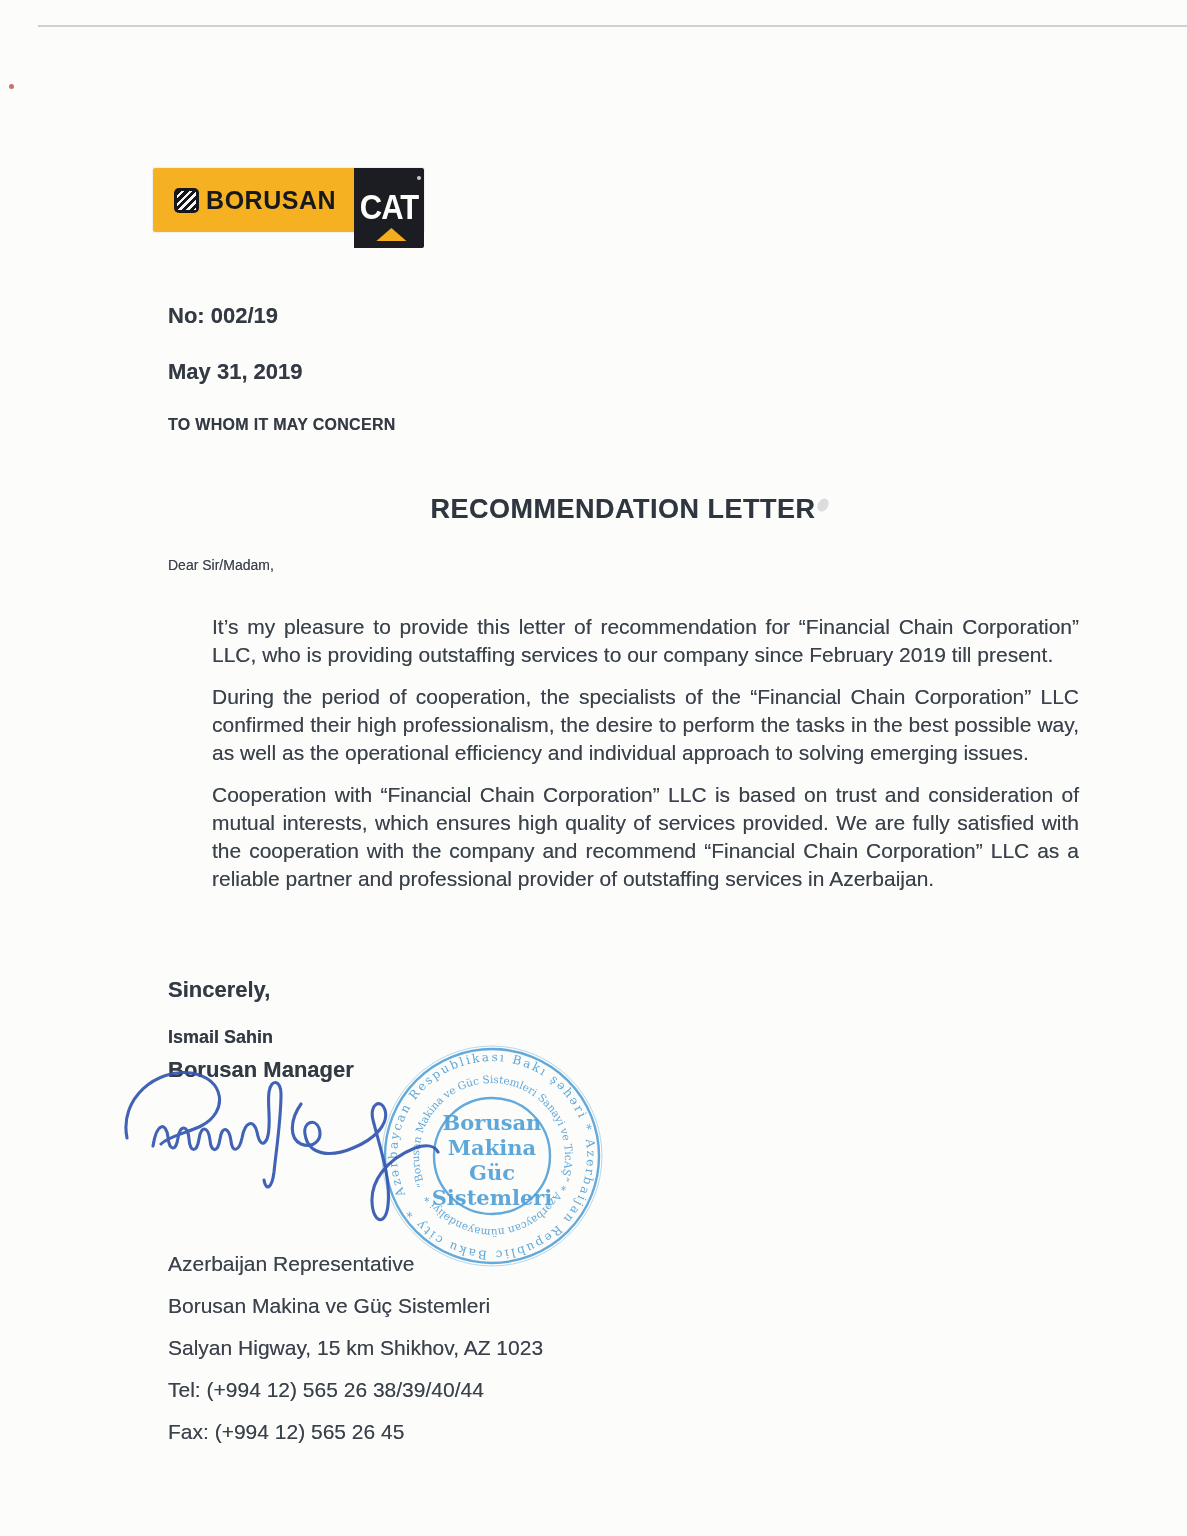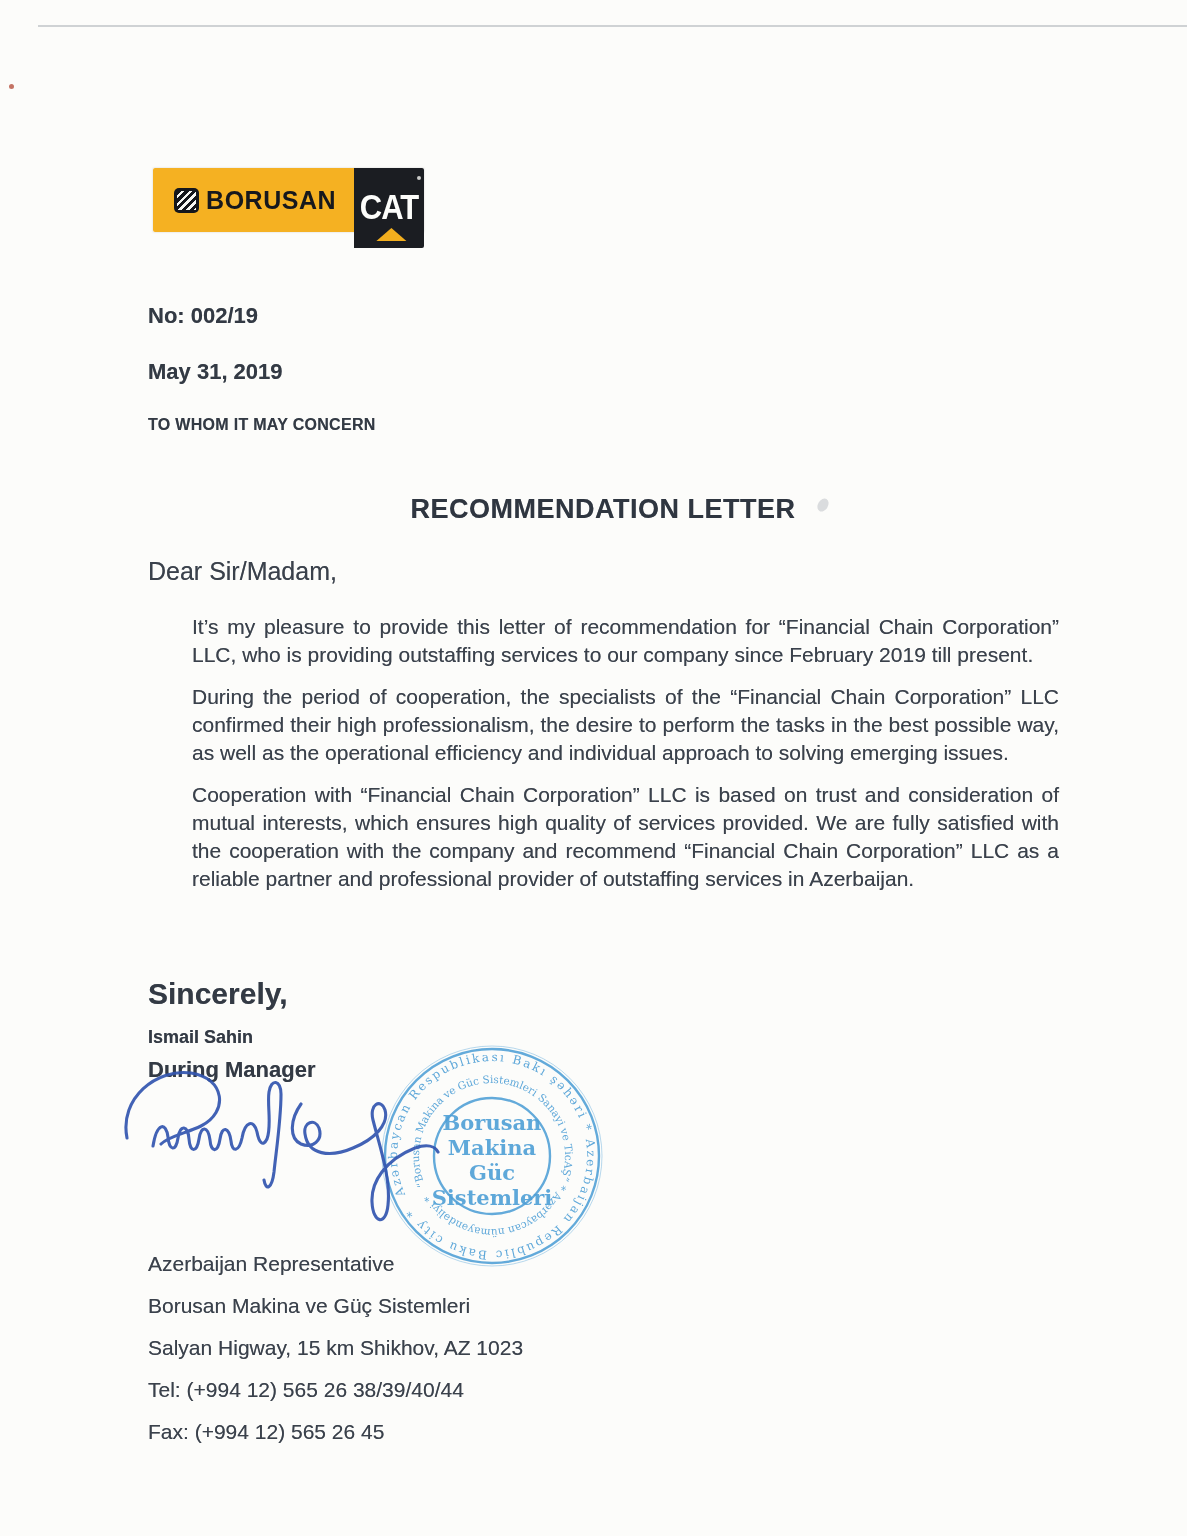--- a/index.html
+++ b/index.html
@@ -37,32 +37,32 @@
   .cat-text { position:relative; z-index:2; color:#fdfdfb; font-weight:900; font-size:31px;
     letter-spacing:-1px; transform:scaleY(1.12); }
   .cat-triangle { position:absolute; z-index:3; bottom:7px; left:50%;
     transform:translateX(-42%); width:0; height:0;
     border-left:15px solid transparent; border-right:15px solid transparent;
     border-bottom:13px solid #f2ae1e; }
   .cat-reg { position:absolute; top:8px; right:3px; width:4px; height:4px;
     border-radius:50%; background:#e9e9e5; opacity:.85; }
 
   
-  .abs { position:absolute; left:148px; }
+  .abs { position:absolute; left:168px; }
   .ref-no        { top:303px; font-size:22px; }
   .date-line     { top:359px; font-size:22px; }
   .to-line       { top:416px; font-size:16px; letter-spacing:.3px; }
   .title-line    { top:494px; width:910px; text-align:center; font-size:27px;
                    font-weight:bold; color:#2f3640; letter-spacing:.5px; }
-  .greeting      { top:557px; font-size:25px; }
+  .greeting      { top:557px; font-size:14px; }
   .body-text     { top:613px; width:911px; font-size:21px; line-height:28px;
                    text-align:justify; }
   .body-text p   { margin-bottom:14px;margin-left:44px; }
   .body-text p + p { text-align-last:left; }
-  .closing       { top:977px; font-size:30px; }
+  .closing       { top:977px; font-size:22px; }
   .signer-name   { top:1027px; font-size:18px;text-align:center; }
   .signer-title  { top:1057px; font-size:22px; }
 
   .footer { top:1243px; font-size:21px; line-height:42px; z-index:2; }
 
   .stamp-svg { position:absolute; left:372px; top:1038px; z-index:3; }
   .signature-svg { position:absolute; left:105px; top:1060px; z-index:4; }
 </style>
 </head>
 <body>
@@ -94,21 +94,21 @@
   <div class="abs txt greeting">Dear Sir/Madam,</div>
 
   <div class="abs txt body-text">
     <p>It’s my pleasure to provide this letter of recommendation for “Financial Chain Corporation” LLC, who is providing outstaffing services to our company since February 2019 till present.</p>
     <p>During the period of cooperation, the specialists of the “Financial Chain Corporation” LLC confirmed their high professionalism, the desire to perform the tasks in the best possible way, as well as the operational efficiency and individual approach to solving emerging issues.</p>
     <p>Cooperation with “Financial Chain Corporation” LLC is based on trust and consideration of mutual interests, which ensures high quality of services provided. We are fully satisfied with the cooperation with the company and recommend “Financial Chain Corporation” LLC as a reliable partner and professional provider of outstaffing services in Azerbaijan.</p>
   </div>
 
   <div class="abs txt bold closing">Sincerely,</div>
   <div class="abs txt bold signer-name">Ismail Sahin</div>
-  <div class="abs txt bold signer-title">During Manager</div>
+  <div class="abs txt bold signer-title">Borusan Manager</div>
 
   <svg class="stamp-svg" width="240" height="240" viewBox="0 0 240 240">
     <g opacity="0.88" fill="none" stroke="#4E9FD6">
       <circle cx="120" cy="118" r="110" stroke-width="1" opacity="0.45"></circle>
       <circle cx="120" cy="118" r="107" stroke-width="2.4"></circle>
       <circle cx="120" cy="118" r="58" stroke-width="2.4"></circle>
     </g>
     <defs>
       <path id="ringOuterPath" d="M 25,118 A 95,95 0 1 1 215,118 A 95,95 0 1 1 25,118"></path>
       <path id="ringInnerPath" d="M 47,118 A 73,73 0 1 1 193,118 A 73,73 0 1 1 47,118"></path>

